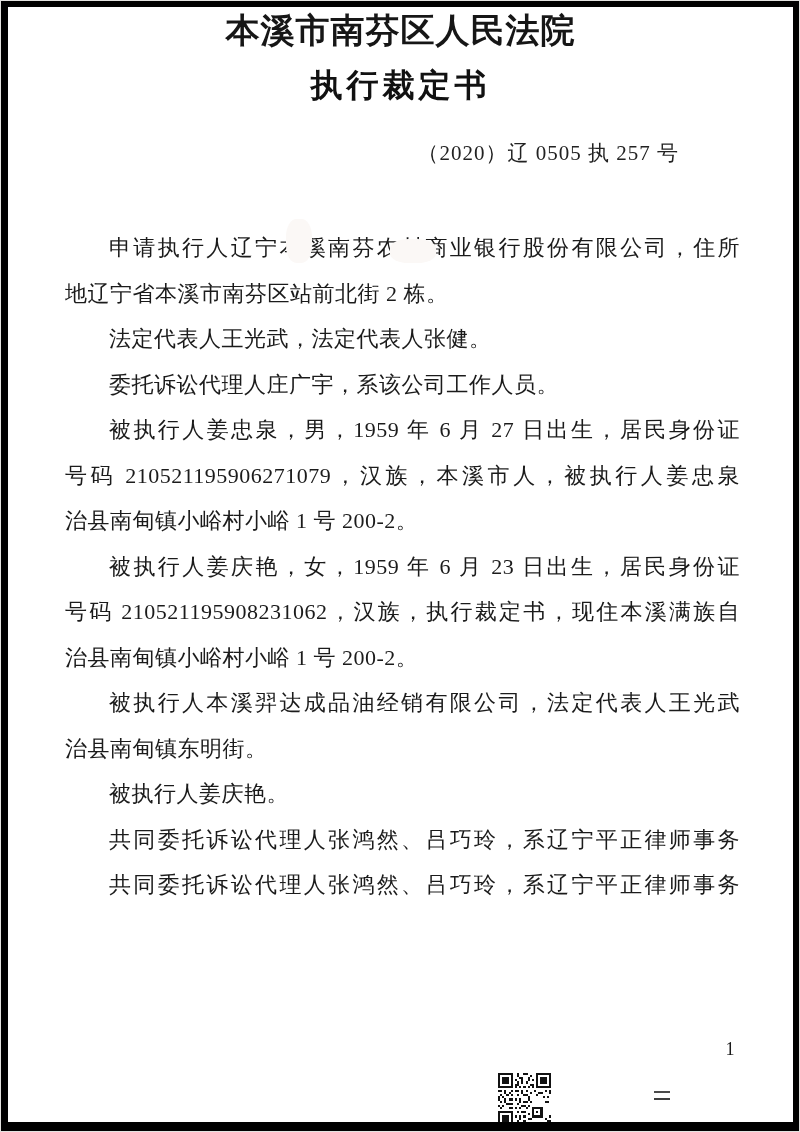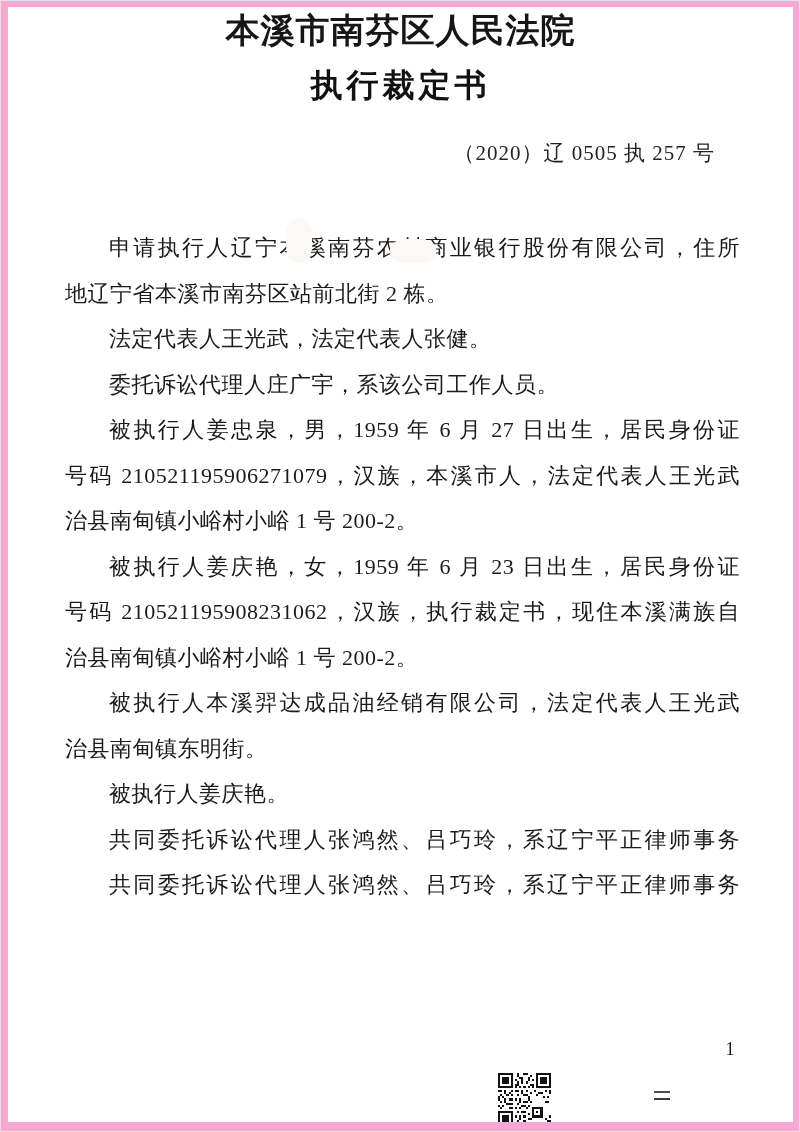--- a/index.html
+++ b/index.html
@@ -5,21 +5,21 @@
   * { margin: 0; padding: 0; box-sizing: border-box; }
 
   html, body {
     width: 800px; height: 1132px;
     font-family: "Liberation Serif", "DejaVu Serif", serif;
   }
 
   .screen {
     position: relative;
     width: 800px; height: 1132px;
-    background: #f9a8d4;
+    background: #000000;
     box-shadow: inset 0 0 0 1px #e3e2e0;
     overflow: hidden;
   }
 
   .page {
     position: absolute;
     left: 8px; top: 7px;
     width: 785px; height: 1115px;
     background: #ffffff;
     overflow: hidden;
@@ -41,21 +41,21 @@
     text-align: center;
     font-size: 32px;
     line-height: 42px;
     font-weight: 700;
     letter-spacing: 4px;
     color: #111;
   }
 
   .case-number {
     margin-top: 32px;
-    margin-right: 78px;
+    margin-right: 114px;
     text-align: right;
     font-size: 21px;
     line-height: 30px;
     letter-spacing: 1px;
     color: #222;
   }
 
   .doc-body {
     margin: 57px 53px 0 57px;
     font-size: 22px;
@@ -118,21 +118,21 @@
     <div class="doc-subtitle">执行裁定书</div>
 
     <div class="case-number">（2020）辽 0505 执 257 号</div>
 
     <div class="doc-body">
         <div class="line indent fill">申请执行人辽宁本溪南芬农村商业银行股份有限公司，住所</div>
         <div class="line">地辽宁省本溪市南芬区站前北街 2 栋。</div>
         <div class="line indent">法定代表人王光武，法定代表人张健。</div>
         <div class="line indent">委托诉讼代理人庄广宇，系该公司工作人员。</div>
         <div class="line indent fill">被执行人姜忠泉，男，1959 年 6 月 27 日出生，居民身份证</div>
-        <div class="line fill">号码 210521195906271079，汉族，本溪市人，法定代表人王光武</div>
+        <div class="line fill">号码 210521195906271079，汉族，本溪市人，被执行人姜忠泉</div>
         <div class="line">治县南甸镇小峪村小峪 1 号 200-2。</div>
         <div class="line indent fill">被执行人姜庆艳，女，1959 年 6 月 23 日出生，居民身份证</div>
         <div class="line fill">号码 210521195908231062，汉族，执行裁定书，现住本溪满族自</div>
         <div class="line">治县南甸镇小峪村小峪 1 号 200-2。</div>
         <div class="line indent fill">被执行人本溪羿达成品油经销有限公司，法定代表人王光武</div>
         <div class="line">治县南甸镇东明街。</div>
         <div class="line indent">被执行人姜庆艳。</div>
         <div class="line indent fill">共同委托诉讼代理人张鸿然、吕巧玲，系辽宁平正律师事务</div>
         <div class="line indent fill">共同委托诉讼代理人张鸿然、吕巧玲，系辽宁平正律师事务</div>
       </div>

